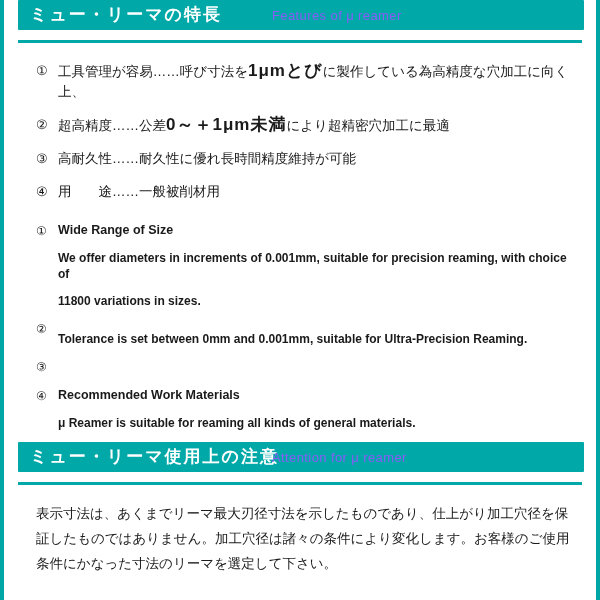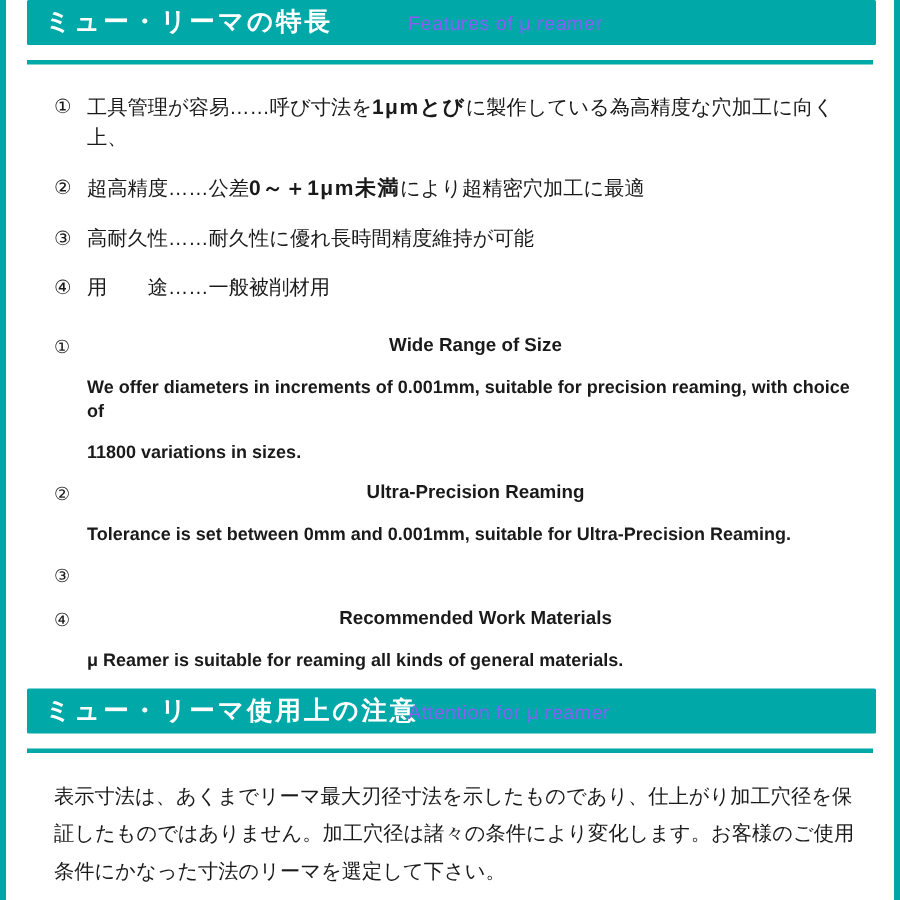--- a/index.html
+++ b/index.html
@@ -95,21 +95,21 @@
   .jp-item .num {
     width: 22px;
     flex: 0 0 22px;
     font-size: 13px;
     line-height: 20px;
   }
   .jp-item .txt {
     flex: 1 1 auto;
   }
   .big-bold {
-    font-size: 14px;
+    font-size: 17px;
     font-weight: bold;
     letter-spacing: 1px;
   }
 
   
   .en-list {
     margin: 20px 0 0 0;
     padding: 0 14px 0 26px;
   }
   .en-item {
@@ -124,21 +124,20 @@
     line-height: 17px;
     padding-top: 1px;
   }
   .en-item .body {
     flex: 1 1 auto;
   }
   .en-item .title {
     font-size: 12.5px;
     font-weight: bold;
     line-height: 17px;
-    text-align: center;
   }
   .en-item .desc {
     font-size: 12px;
     line-height: 16px;
     font-weight: bold;
     margin-top: 11px;
   }
 
   
   .para-block {
@@ -203,21 +202,20 @@
         <div class="body">
           <div class="title">Wide Range of Size</div>
           <div class="desc">We offer diameters in increments of 0.001mm, suitable for precision reaming, with choice of</div>
           <div class="desc">11800 variations in sizes.</div>
         </div>
       </div>
 
       <div class="en-item">
         <div class="num">②</div>
         <div class="body">
-          <div class="title">Ultra-Precision Reaming</div>
           <div class="desc">Tolerance is set between 0mm and 0.001mm, suitable for Ultra-Precision Reaming.</div>
         </div>
       </div>
 
       <div class="en-item">
         <div class="num">③</div>
         <div class="body">
         </div>
       </div>
 

